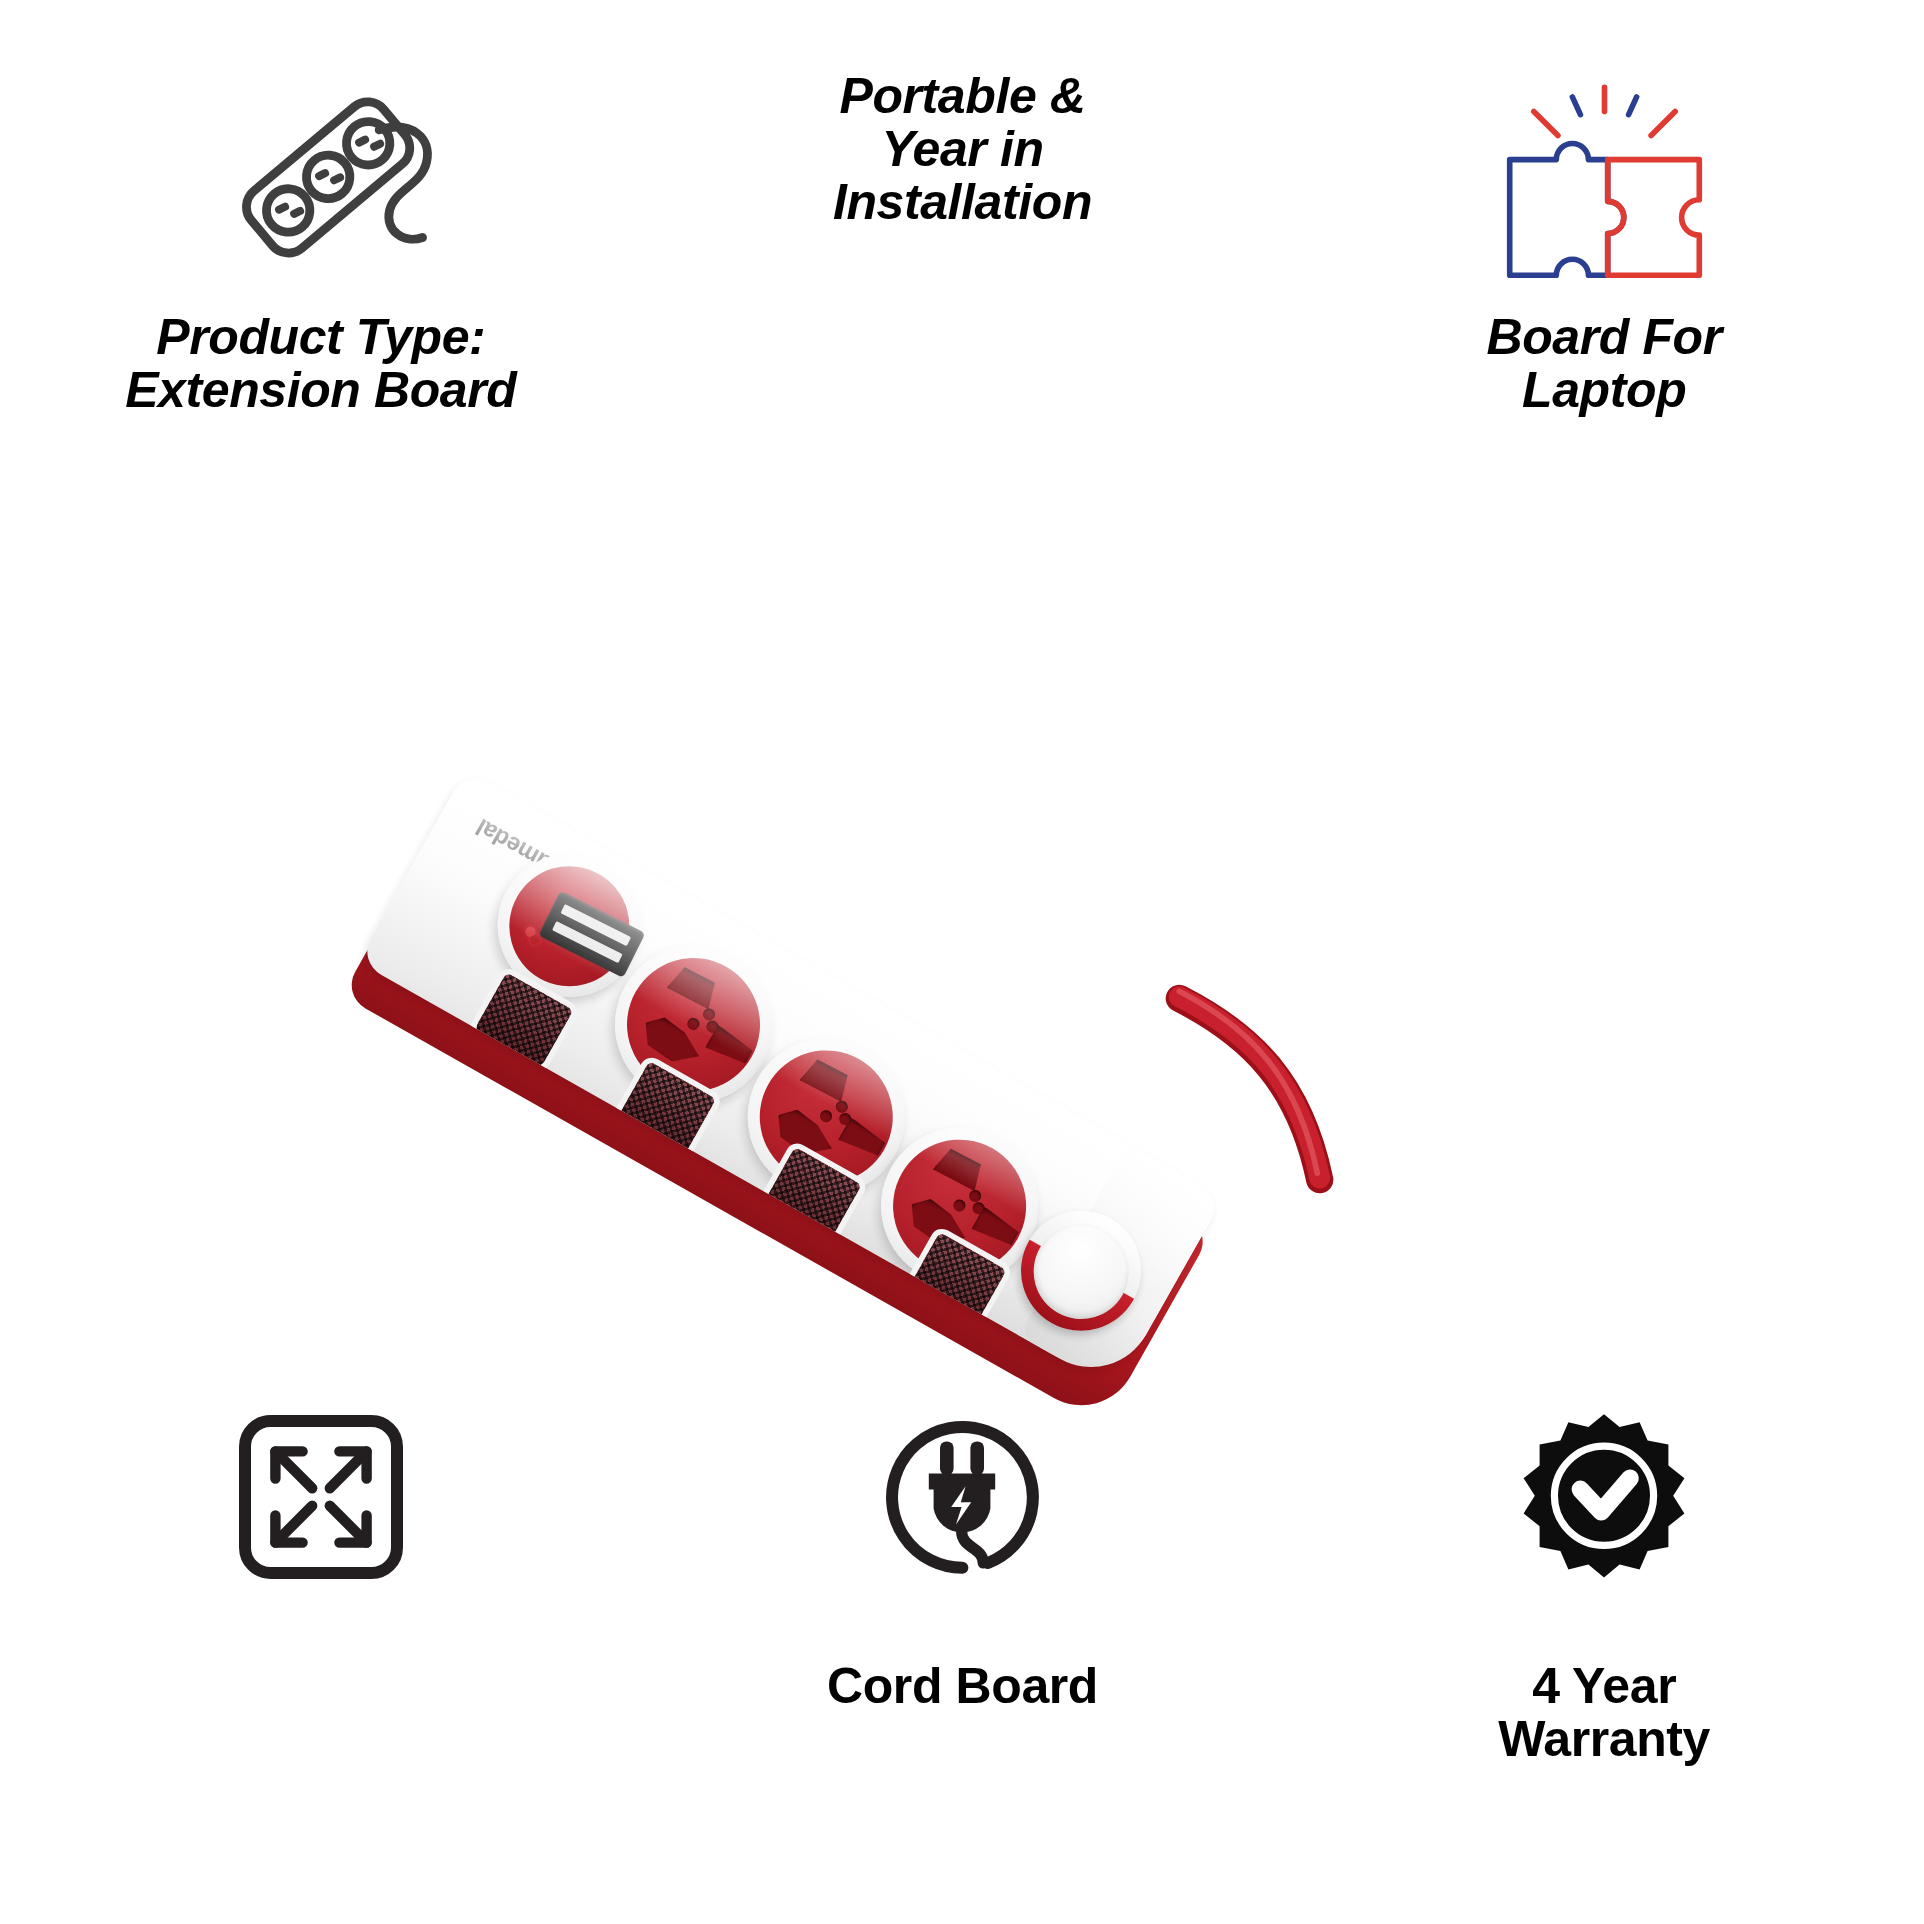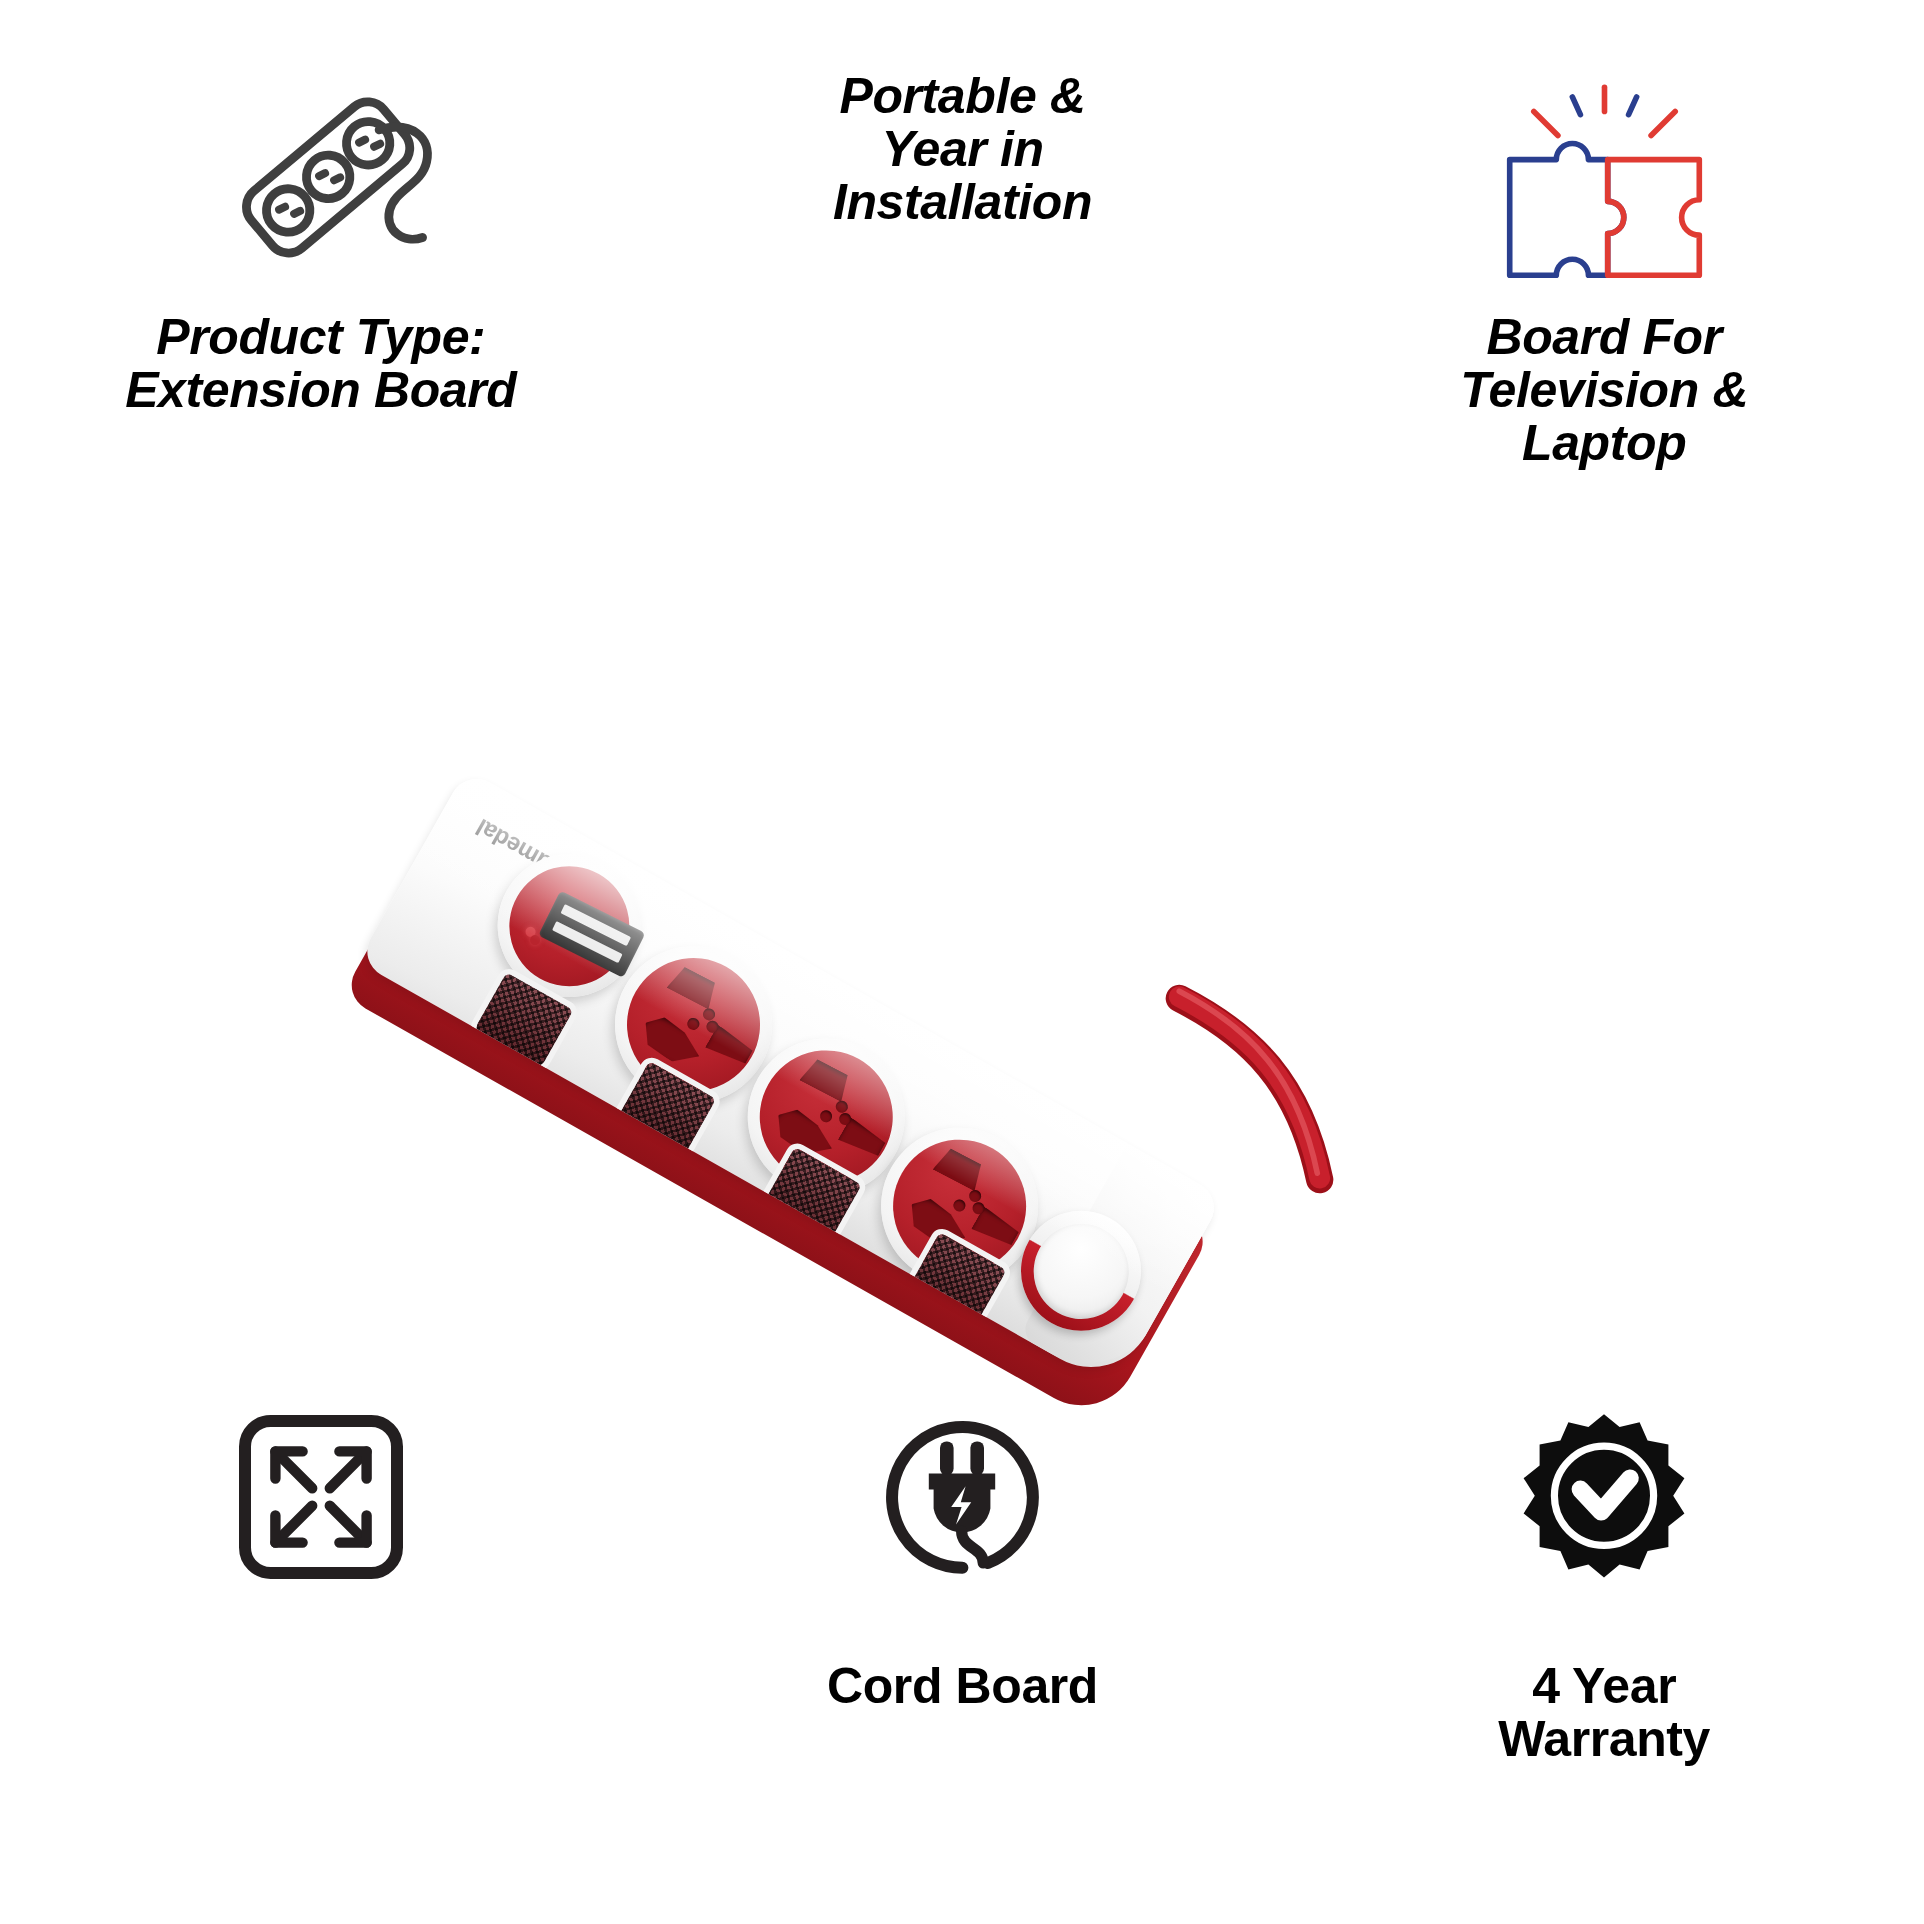--- a/index.html
+++ b/index.html
@@ -305,21 +305,20 @@
             <line x1="238" y1="44" x2="208" y2="74" stroke="#e03b33"></line>
           </g>
 
           <path d="M32 104 h58 a20 20 0 1 1 40 0 h24 v52 a20 20 0 1 1 0 40 v52 h-24 a20 20 0 1 0 -40 0 h-58 z" fill="none" stroke="#2a3f8f" stroke-width="7" stroke-linejoin="round"></path>
 
           <path d="M154 104 h114 v50 a20 20 0 1 0 0 44 v50 h-114 v-52 a20 20 0 1 0 0 -40 z" fill="none" stroke="#e03b33" stroke-width="7" stroke-linejoin="round"></path>
         </svg>
       </div>
       <div class="feature-label">
         <span class="ln">Board For</span>
-        <span class="ln">Television &amp;</span>
         <span class="ln">Laptop</span>
       </div>
     </div>
   </div>
 
   <div class="product-stage">
     <div class="board-wrap">
 
       <svg class="cord" viewBox="0 0 1300 760" aria-hidden="true">
         <path d="M1000 454 C1090 500 1150 560 1175 680" fill="none" stroke="#9d1019" stroke-width="34" stroke-linecap="round"></path>

